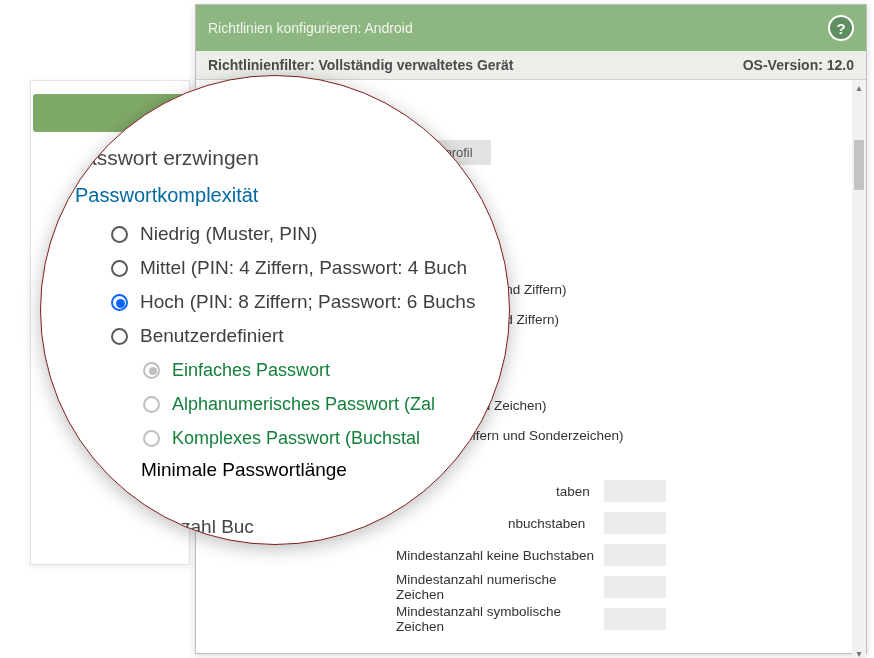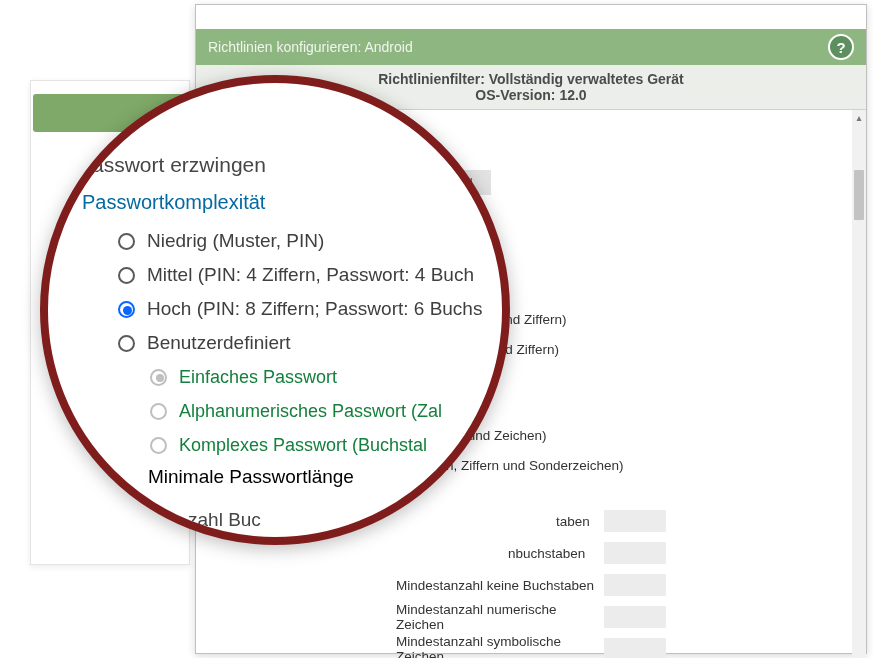--- a/index.html
+++ b/index.html
@@ -11,27 +11,26 @@
     left: 195px;
     top: 4px;
     width: 672px;
     height: 650px;
     border: 1px solid #bfbfbf;
     background: #fff;
     box-shadow: 0 2px 8px rgba(0,0,0,0.15);
   }
   .dialog-header {
     background: #8eb681;
-    height: 36px;
+    height: 46px;
     display: flex;
     align-items: center;
     justify-content: space-between;
     padding: 16px 12px;
     color: #fff;
-    margin-top: 24px;
   }
   .dialog-title { font-size: 14px; color: #f0f5ed; }
   .help-icon {
     width: 26px; height: 26px;
     border: 2px solid #fff;
     border-radius: 50%;
     background: #5e8f5f;
     color: #fff;
     display: flex; align-items: center; justify-content: center;
     font-size: 15px; font-weight: bold;
@@ -40,21 +39,20 @@
   .filter-bar {
     background: #eceee9;
     padding: 6px 12px;
     display: flex;
     justify-content: space-between;
     align-items: center;
     border-bottom: 1px solid #d0d0cc;
     font-size: 14px;
     color: #4b4b4b;
     font-weight: 600;
-    flex-direction: column;
   }
   .dialog-body {
     position: relative;
     padding: 8px 0 0 0;
     height: 580px;
     overflow: hidden;
   }
   .scrollbar-track {
     position: absolute;
     right: 0; top: 0;
@@ -114,21 +112,21 @@
     position:absolute; top:13px; left:2px; width:156px; height:38px;
     background:#7fa968; border-radius:3px;
   }
   .green-tab .txt { position:absolute; right:12px; top:8px; color:#fff; font-weight:600; font-size:15px; }
 
   
   .magnifier {
     position: absolute;
     left: 40px; top: 75px;
     width: 470px; height: 470px;
-    border: 8px solid #7f1d1d;
+    border: 1px solid #7f1d1d;
     border-radius: 50%;
     background: #fff;
     overflow: hidden;
     box-shadow: 0 4px 18px rgba(0,0,0,0.25);
     z-index: 50;
   }
   .mag-inner {
     position: absolute;
     left: 30px; top: 70px;
     width: 440px;

